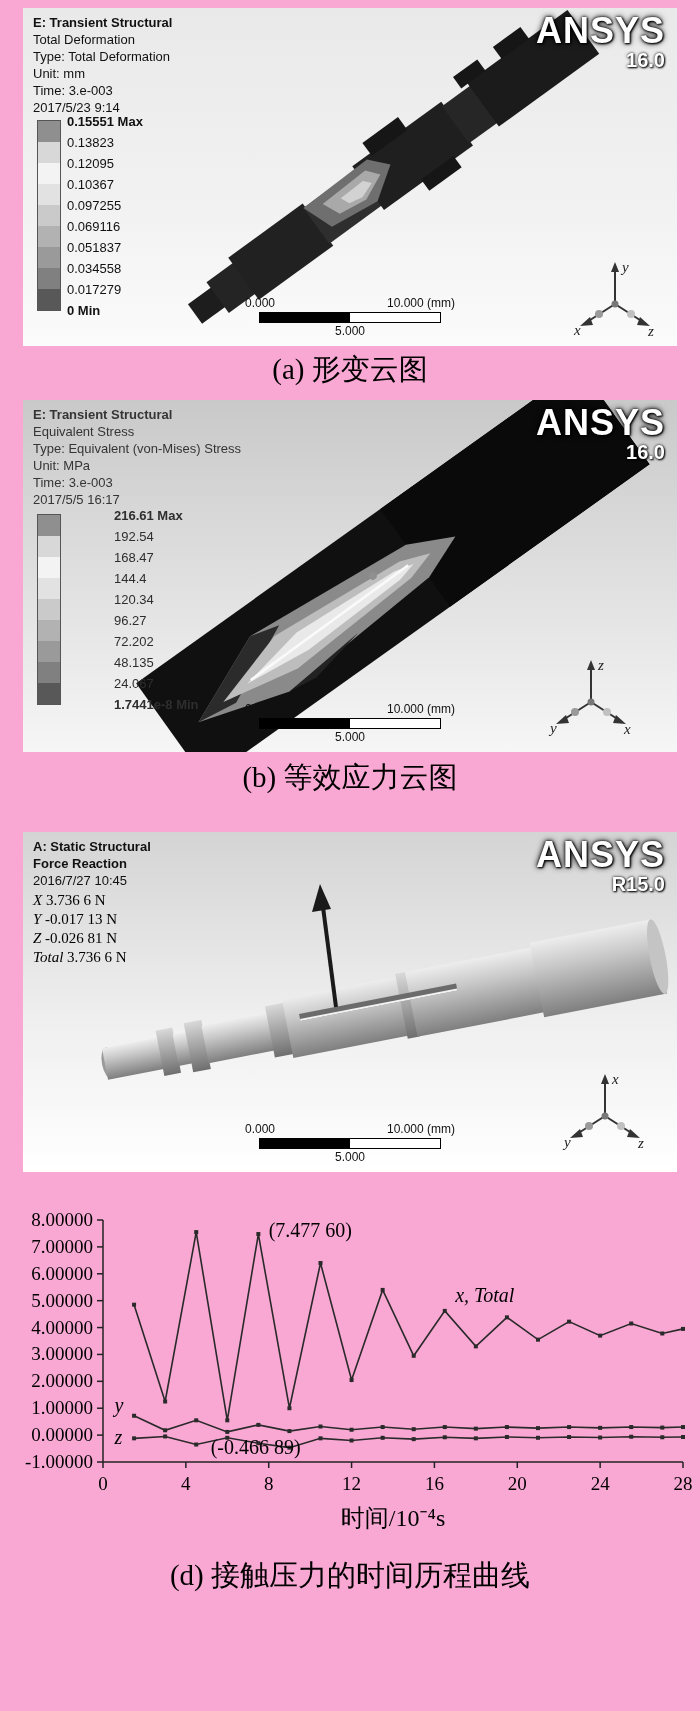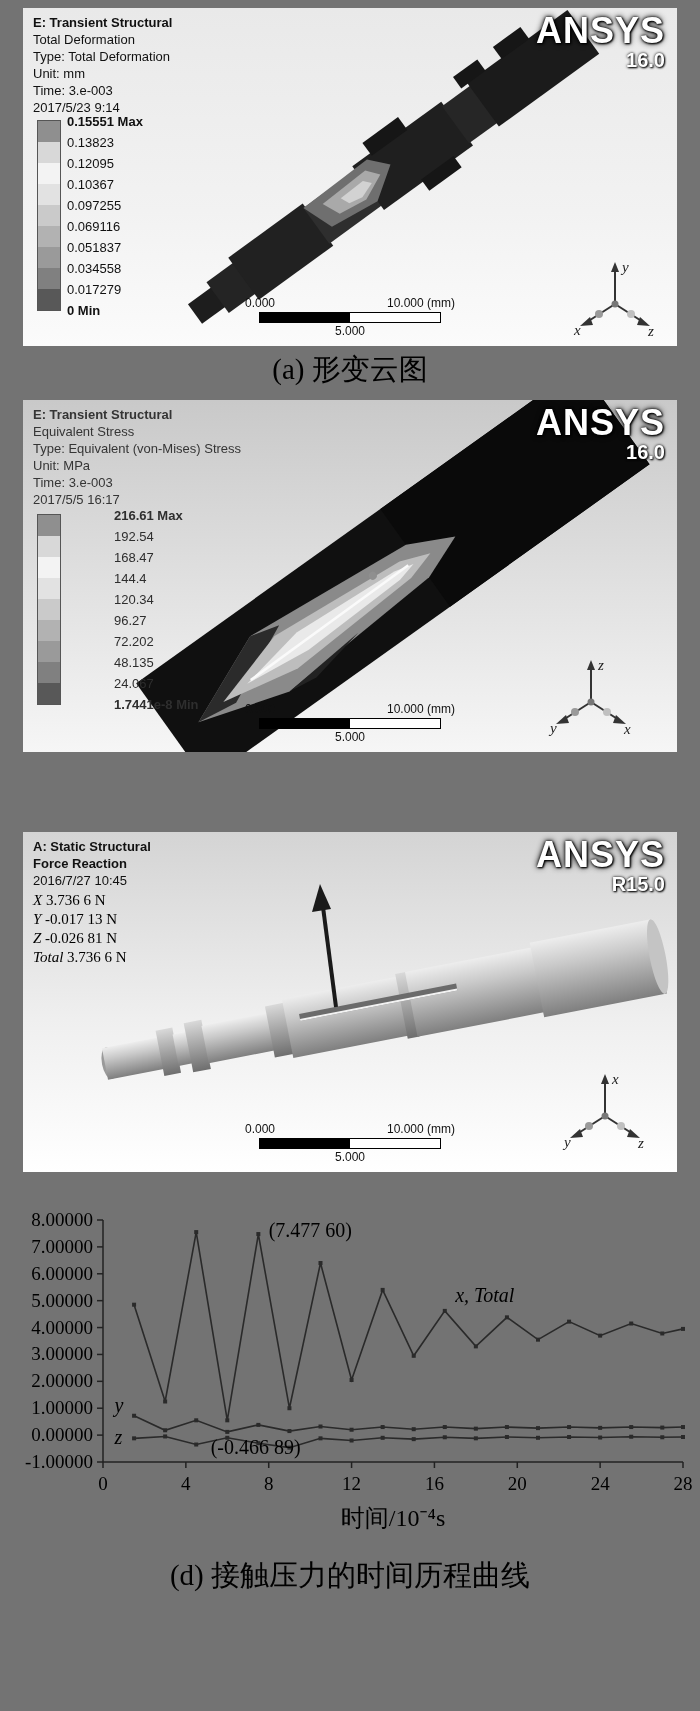--- a/index.html
+++ b/index.html
@@ -1,16 +1,16 @@
 <!DOCTYPE html>
 <html><head>
 <meta charset="utf-8">
 <style>
   html,body{margin:0;padding:0;background:#fff;}
-  .stage{position:relative;width:700px;height:1711px;background:#737373;overflow:hidden;
+  .stage{position:relative;width:700px;height:1711px;background:#f9a8d4;overflow:hidden;
          font-family:"Liberation Sans",sans-serif;}
   .panel{position:absolute;left:23px;width:654px;overflow:hidden;}
   #panel-a{top:8px;height:338px;background:linear-gradient(180deg,#e9e9e9 0%,#f2f2f2 60%,#fbfbfb 100%);}
   #panel-b{top:400px;height:352px;background:linear-gradient(180deg,#c9c9c9 0%,#e6e6e6 65%,#f6f6f6 100%);}
   #panel-c{top:832px;height:340px;background:linear-gradient(180deg,#d4d4d4 0%,#efefef 55%,#ffffff 100%);}
   .model{position:absolute;left:0;top:0;z-index:1;}
   .hdr{position:absolute;left:10px;top:6px;z-index:5;font-size:13px;line-height:17px;color:#111;}
   .hdr .b{font-weight:bold;}
   #panel-b .hdr{color:#353535;}
   .vals{font-family:"Liberation Serif",serif;font-size:15px;line-height:19px;color:#000;margin-top:2px;}
@@ -209,20 +209,21 @@
       <line x1="46" y1="48" x2="74" y2="66" stroke="#333" stroke-width="2"></line>
       <polygon points="81,70 71,61 68,69" fill="#333"></polygon>
       <circle cx="46" cy="48" r="3.5" fill="#777"></circle>
       <circle cx="30" cy="58" r="4" fill="#9a9a9a"></circle>
       <circle cx="62" cy="58" r="4" fill="#c0c0c0"></circle>
       <text x="53" y="16">z</text>
       <text x="5" y="79">y</text>
       <text x="79" y="80">x</text>
     </svg>
   </section>
+  <div class="caption" id="cap-b">(b) 等效应力云图</div>
 
   <section class="panel" id="panel-c">
     <svg class="model" width="654" height="340" viewBox="0 0 654 340">
       <defs>
         <linearGradient id="sg" x1="0" y1="0" x2="0" y2="1">
           <stop offset="0" stop-color="#ededed"></stop>
             <stop offset="0.35" stop-color="#c9c9c9"></stop>
             <stop offset="1" stop-color="#7f7f7f"></stop>
         </linearGradient>
         <linearGradient id="sg2" x1="0" y1="0" x2="0" y2="1">

